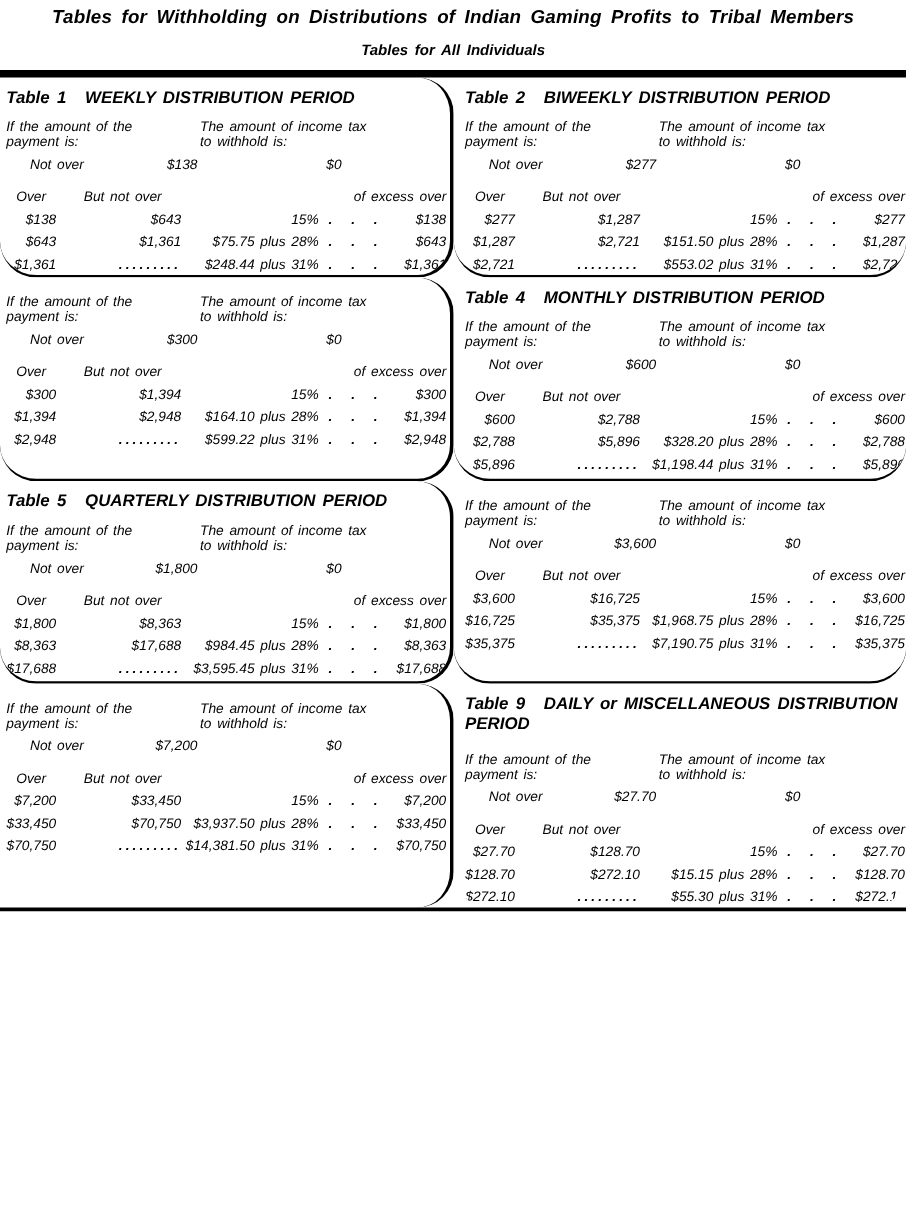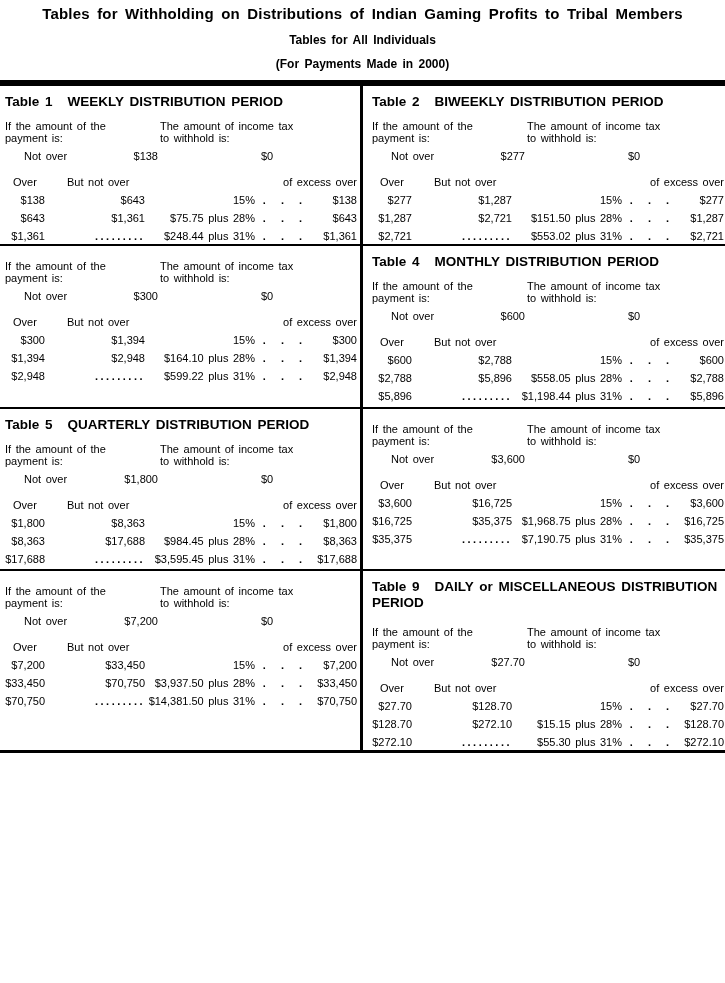--- a/index.html
+++ b/index.html
@@ -1,37 +1,37 @@
 <!DOCTYPE html>
 <html><head>
 <meta charset="utf-8">
 <style>
   html,body { margin:0; padding:0; }
   body {
     width:725px; height:983px; background:#ffffff; color:#000000;
     font-family:"Liberation Sans", sans-serif;
     -webkit-font-smoothing:none;
   }
-  .page { width:725px; height:792px; position:relative; }
+  .page { width:725px; height:792px; position:relative;font-style:italic; }
 
   
   .doc-header { text-align:center; padding-top:5px; }
   .doc-title  { font-size:15px; font-weight:bold; word-spacing:3px; letter-spacing:0.2px; line-height:18px; }
   .doc-sub    { font-size:12px; font-weight:bold; word-spacing:2px; margin-top:10px; line-height:14px; }
   .top-bar    { margin-top:9px; height:6px; background:#000; }
 
   
   .grid {
     display:grid;
     grid-template-columns:363px 362px;
     grid-template-rows:160px 163px 162px 179px;
     border-bottom:3px solid #000;
   }
   .cell { box-sizing:border-box; padding:7px 4px 0 5px; overflow:hidden;
-          font-size:11px; line-height:13px; word-spacing:1.5px; }
+          font-size:11px; line-height:13px; word-spacing:1.5px;border-radius:29px; }
   .cell.col-left { border-right:3px solid #000; }
   .cell.has-sep  { border-bottom:2px solid #000; }
   .cell:not(.col-left) { padding-left:9px; }
 
   .t-title { font-size:13.5px; font-weight:bold; word-spacing:2px; line-height:16px;
              min-height:19px; margin-top:1px; }
   .t-num   { margin-right:15px; }
   .cell.tall .t-title { min-height:40px; }
 
   .lbl-row  { display:flex; margin-top:7px; line-height:12px; }
@@ -52,21 +52,20 @@
   .leader { font-weight:bold; letter-spacing:2.5px; }
 </style>
 </head>
 <body>
 
 <div class="page">
 
   <div class="doc-header">
     <div class="doc-title">Tables for Withholding on Distributions of Indian Gaming Profits to Tribal Members</div>
     <div class="doc-sub">Tables for All Individuals</div>
-    <div class="doc-sub">(For Payments Made in 2000)</div>
   </div>
 
   <div class="top-bar"></div>
 
   <div class="grid">
 
       <section class="cell col-left has-sep">
         <div class="t-title">
           <span class="t-num">Table 1</span><span>WEEKLY DISTRIBUTION PERIOD</span>
         </div>
@@ -258,21 +257,21 @@
           <span>$600</span>
           <span>$2,788</span>
           <span>15%</span>
           <span class="dots">. . .</span>
           <span>$600</span>
         </div>
 
         <div class="row data-row">
           <span>$2,788</span>
           <span>$5,896</span>
-          <span>$558.05 plus 28%</span>
+          <span>$328.20 plus 28%</span>
           <span class="dots">. . .</span>
           <span>$2,788</span>
         </div>
 
         <div class="row data-row">
           <span>$5,896</span>
           <span class="leader">.........</span>
           <span>$1,198.44 plus 31%</span>
           <span class="dots">. . .</span>
           <span>$5,896</span>

